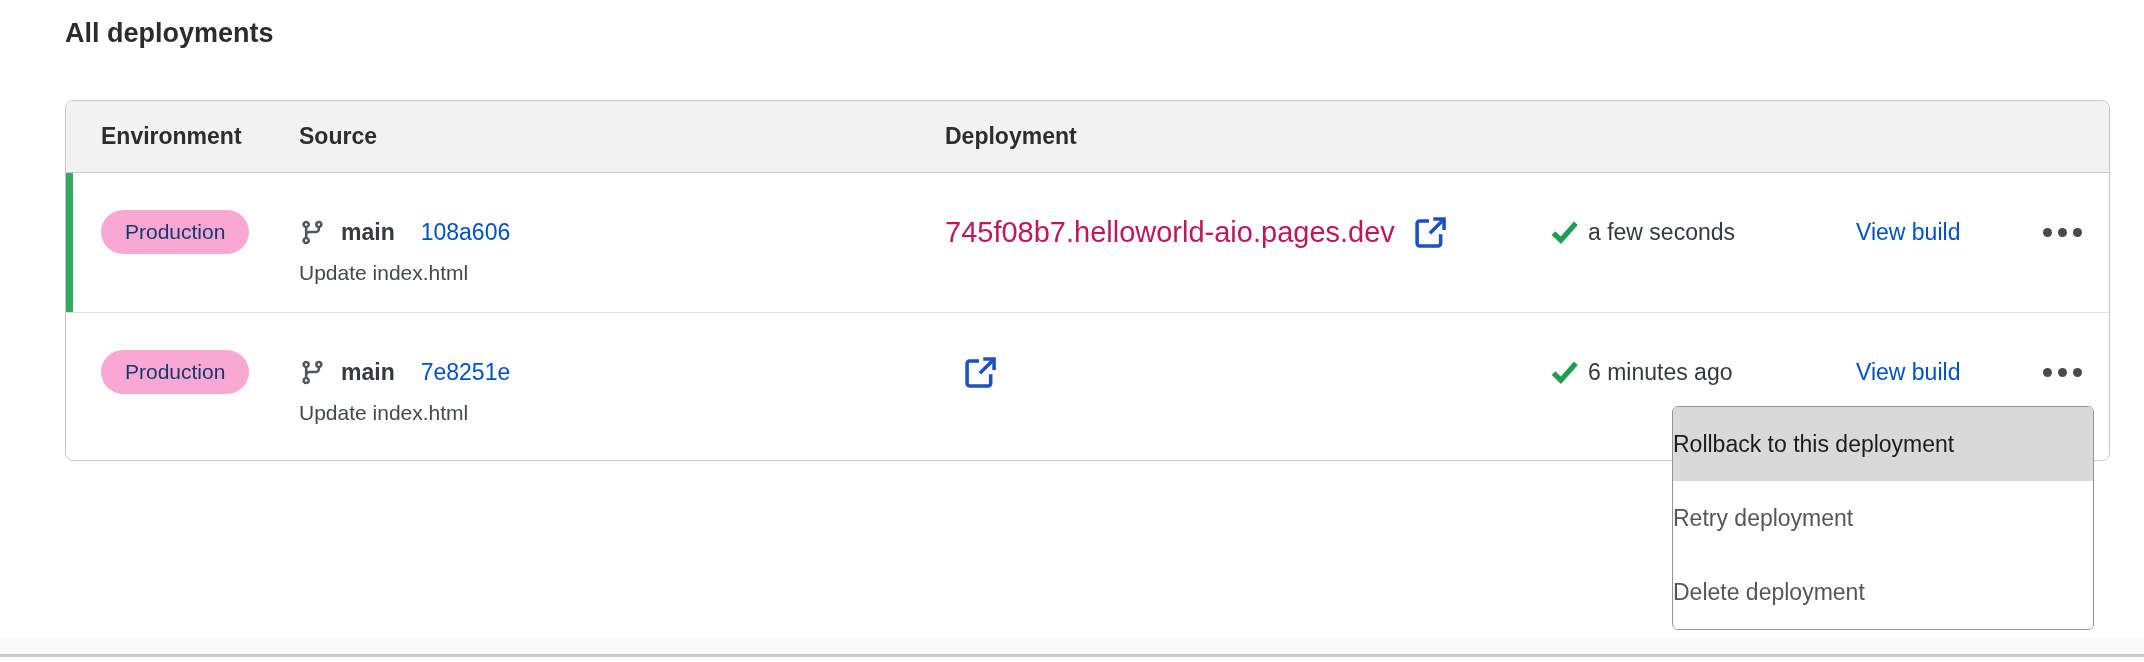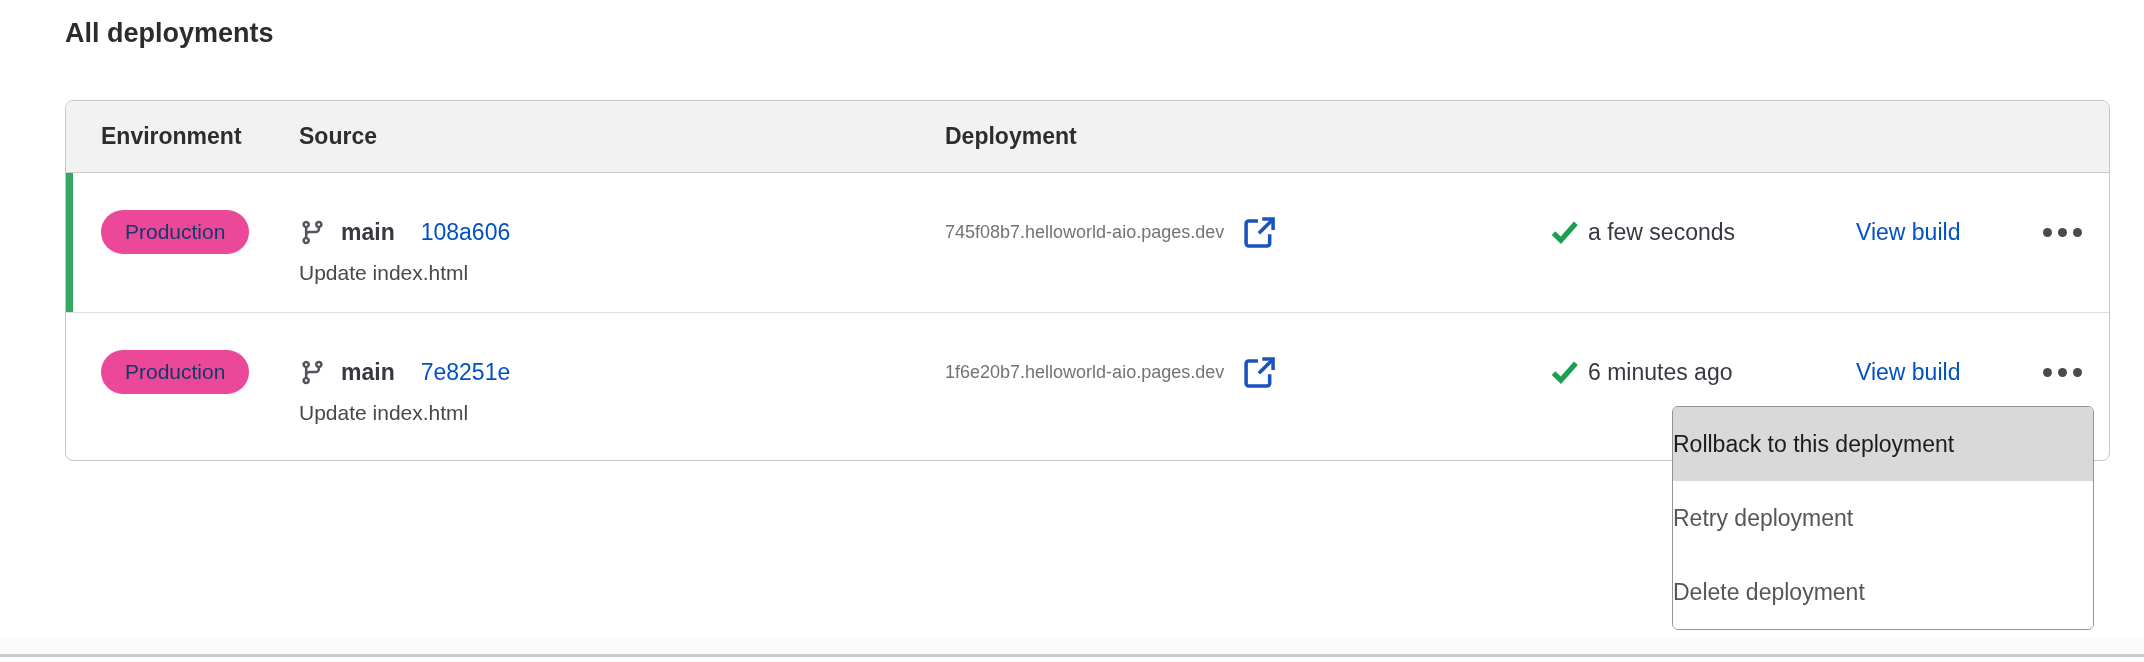--- a/index.html
+++ b/index.html
@@ -41,31 +41,31 @@
   .row-1 { height: 140px; border-bottom: 1px solid #dedede; }
   .row-2 { height: 146px; }
   .current-marker {
     position: absolute; left: 0; top: 0; bottom: 0; width: 7px;
     background: #35a964;
   }
   .line1 { min-height: 44px; display: flex; align-items: center; }
   .badge {
     display: inline-flex; align-items: center; justify-content: center;
     height: 44px; padding: 0 24px;
-    background: #ec4899; color: #16386b;
+    background: #f9a8d4; color: #16386b;
     border-radius: 22px; font-size: 21px;
   }
   .branch-icon { width: 27px; height: 27px; fill: #52555a; flex: none; }
   .branch-name { font-size: 23px; font-weight: 700; color: #36393f; margin-left: 15px; }
   .sha-link {
     font-size: 23px; color: #0051c3; text-decoration: none; margin-left: 26px;
     cursor: pointer;
   }
   .commit-msg { font-size: 21px; color: #45484e; margin-top: 6px; line-height: 26px; }
-  .deploy-url { font-size: 18px; color: #737373; }
+  .deploy-url { font-size: 29px; color: #be185d; }
   .external-icon { width: 37px; height: 37px; margin-left: 17px; cursor: pointer; flex: none; }
   .check-icon { width: 31px; height: 31px; flex: none; }
   .status-text { font-size: 23px; color: #36393f; margin-left: 8px; }
   .view-build-link { font-size: 23px; color: #0051c3; text-decoration: none; cursor: pointer; }
   .more-cell { display: flex; justify-content: center; }
   .more-button {
     display: flex; align-items: center; gap: 6px;
     background: none; border: none; cursor: pointer;
     height: 44px; padding: 0 6px;
   }
@@ -158,21 +158,20 @@
         <svg class="branch-icon" viewBox="0 0 16 16">
           <path d="M9.5 3.25a2.25 2.25 0 1 1 3 2.122V6A2.5 2.5 0 0 1 10 8.5H6a1 1 0 0 0-1 1v1.128a2.251 2.251 0 1 1-1.5 0V5.372a2.25 2.25 0 1 1 1.5 0v1.836A2.493 2.493 0 0 1 6 7h4a1 1 0 0 0 1-1v-.628a2.25 2.25 0 0 1-1.5-2.122Zm-6 0a.75.75 0 1 0 1.5 0 .75.75 0 0 0-1.5 0Zm8.25-.75a.75.75 0 1 0 0 1.5.75.75 0 0 0 0-1.5ZM4.25 12a.75.75 0 1 0 0 1.5.75.75 0 0 0 0-1.5Z"></path>
         </svg>
         <span class="branch-name">main</span>
         <a class="sha-link">7e8251e</a>
       </div>
       <div class="commit-msg">Update index.html</div>
     </div>
     <div>
       <div class="line1">
-        <span class="deploy-url">1f6e20b7.helloworld-aio.pages.dev</span>
         <svg class="external-icon" viewBox="0 0 24 24" fill="none" stroke="#1a52c0" stroke-width="2.3">
           <path d="M18.6 13.2V19a1.7 1.7 0 0 1-1.7 1.7H5A1.7 1.7 0 0 1 3.3 19V6.3A1.7 1.7 0 0 1 5 4.6h6"></path>
           <path d="M13.8 3.3h7v7"></path>
           <path d="M20.4 3.7 11.6 12.5"></path>
         </svg>
       </div>
     </div>
     <div>
       <div class="line1">
         <svg class="check-icon" viewBox="0 0 24 24" fill="none" stroke="#1e9e50" stroke-width="4">

